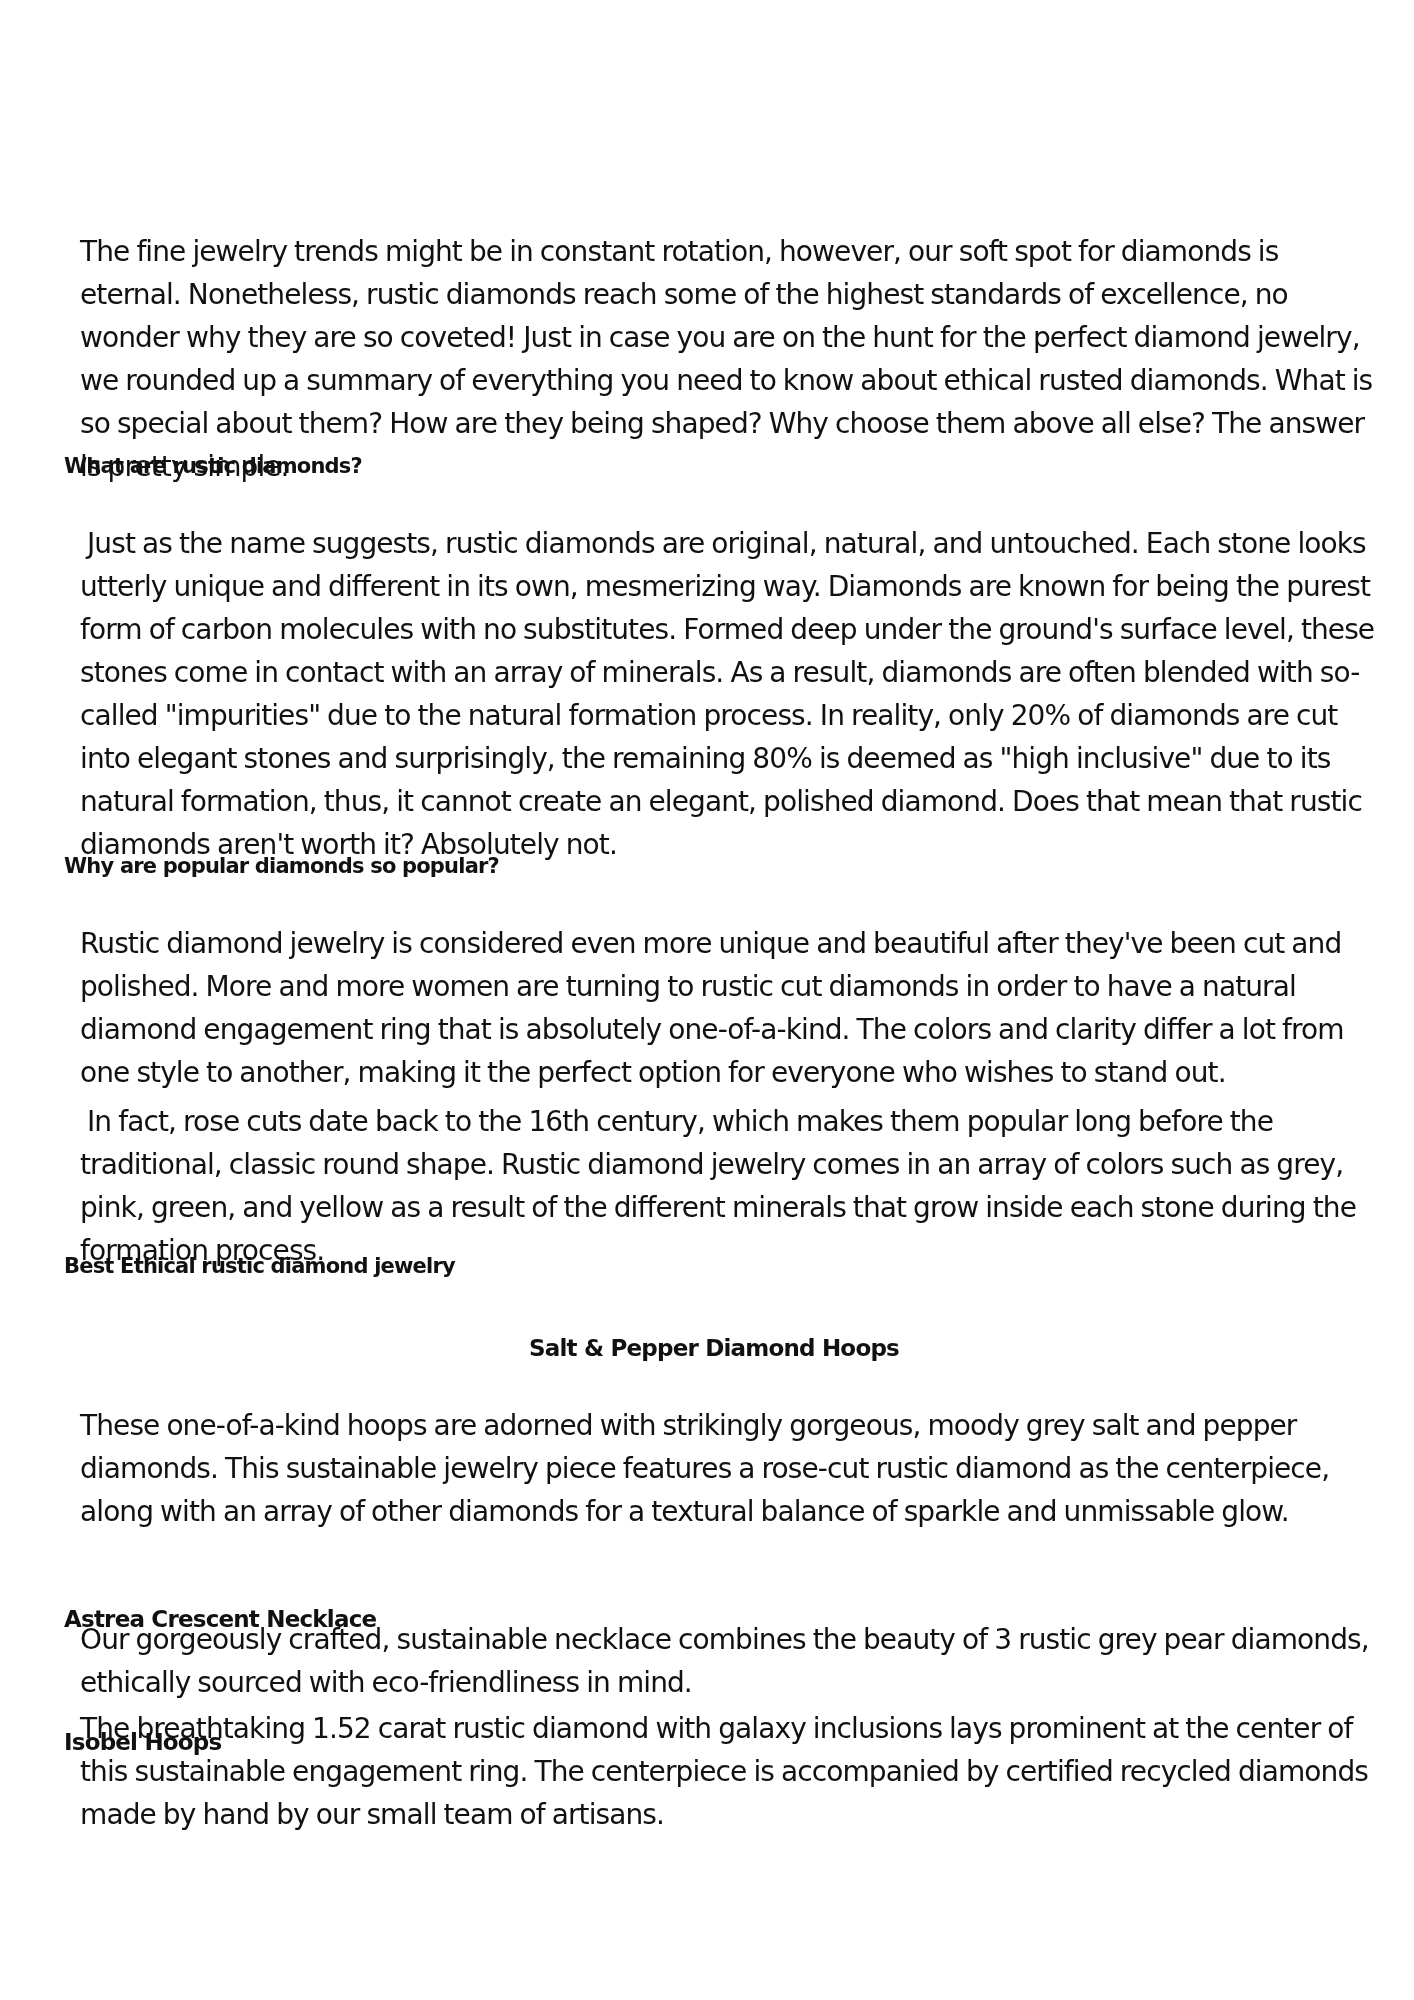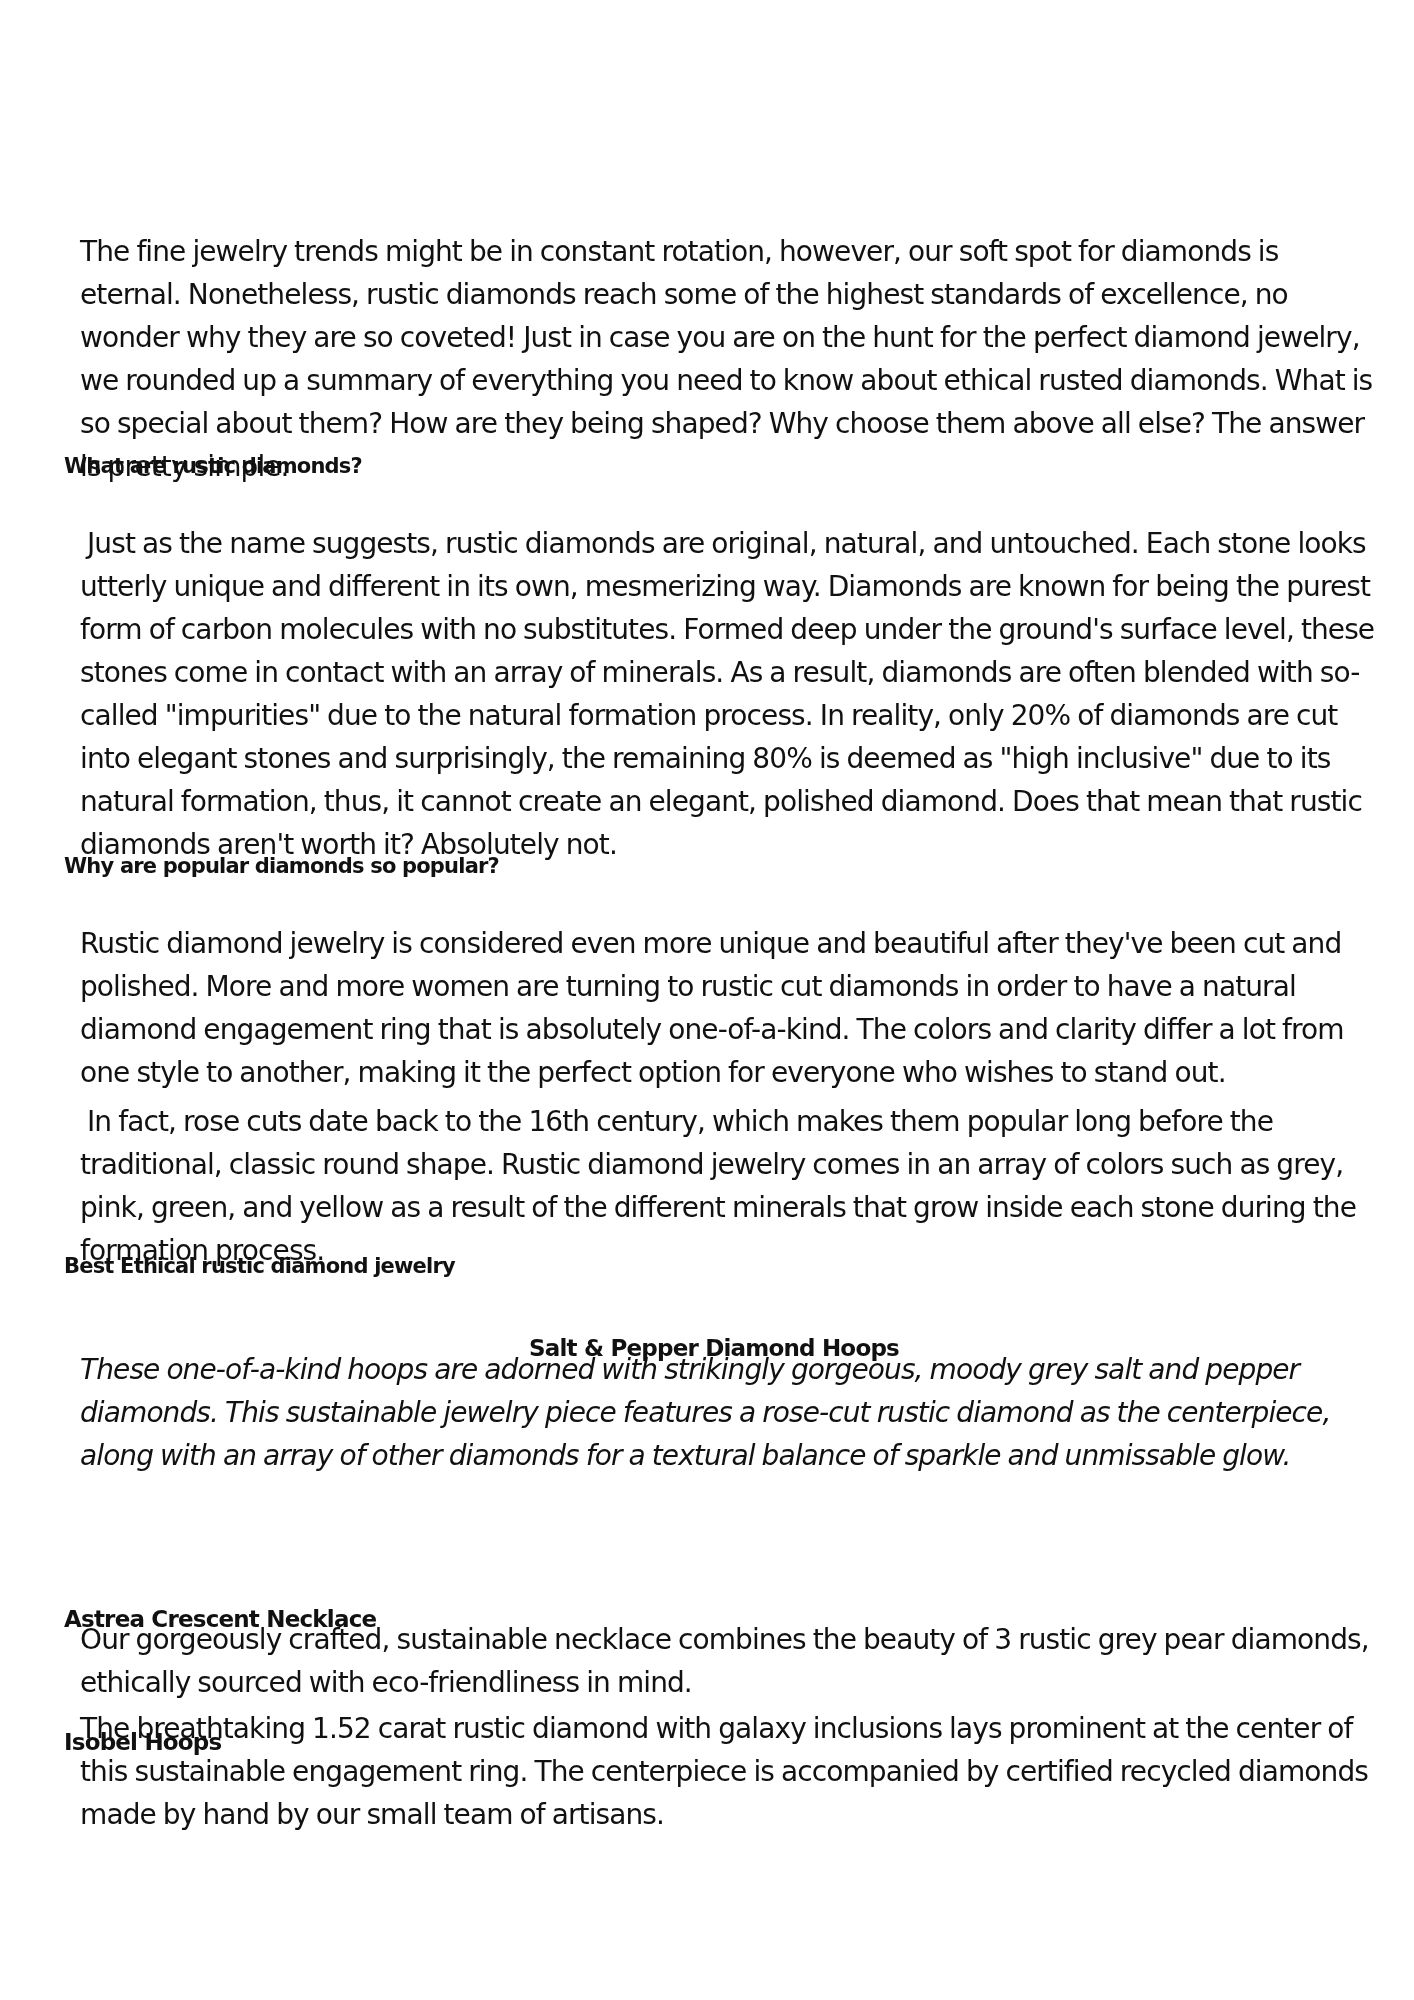--- a/index.html
+++ b/index.html
@@ -78,21 +78,21 @@
   <h2 class="block h2" style="top:848px;">Why are popular diamonds so popular?</h2>
 
   <p class="block para" style="top:922px;">Rustic diamond jewelry is considered even more unique and beautiful after they've been cut and polished. More and more women are turning to rustic cut diamonds in order to have a natural diamond engagement ring that is absolutely one-of-a-kind. The colors and clarity differ a lot from one style to another, making it the perfect option for everyone who wishes to stand out.</p>
 
   <p class="block para" style="top:1100px;">&nbsp;In fact, rose cuts date back to the 16th century, which makes them popular long before the traditional, classic round shape. Rustic diamond jewelry comes in an array of colors such as grey, pink, green, and yellow as a result of the different minerals that grow inside each stone during the formation process.</p>
 
   <h2 class="block h2" style="top:1248px;">Best Ethical rustic diamond jewelry</h2>
 
   <h3 class="block h3" style="top:1333px;text-align:center;">Salt &amp; Pepper Diamond Hoops</h3>
 
-  <p class="block para" style="top:1348px;font-style:italic;">These one-of-a-kind hoops are adorned with strikingly gorgeous, moody grey salt and pepper diamonds. This sustainable jewelry piece features a rose-cut rustic diamond as the centerpiece, along with an array of other diamonds for a textural balance of sparkle and unmissable glow.</p>
+  <p class="block para" style="top:1404px;">These one-of-a-kind hoops are adorned with strikingly gorgeous, moody grey salt and pepper diamonds. This sustainable jewelry piece features a rose-cut rustic diamond as the centerpiece, along with an array of other diamonds for a textural balance of sparkle and unmissable glow.</p>
 
   <h3 class="block h3" style="top:1604px;">Astrea Crescent Necklace</h3>
 
   <p class="block para" style="top:1618px;">Our gorgeously crafted, sustainable necklace combines the beauty of 3 rustic grey pear diamonds, ethically sourced with eco-friendliness in mind.</p>
 
   <h3 class="block h3" style="top:1727px;">Isobel Hoops</h3>
 
   <p class="block para" style="top:1707px;">The breathtaking 1.52 carat rustic diamond with galaxy inclusions lays prominent at the center of this sustainable engagement ring. The centerpiece is accompanied by certified recycled diamonds made by hand by our small team of artisans.</p>
 
 </div>

